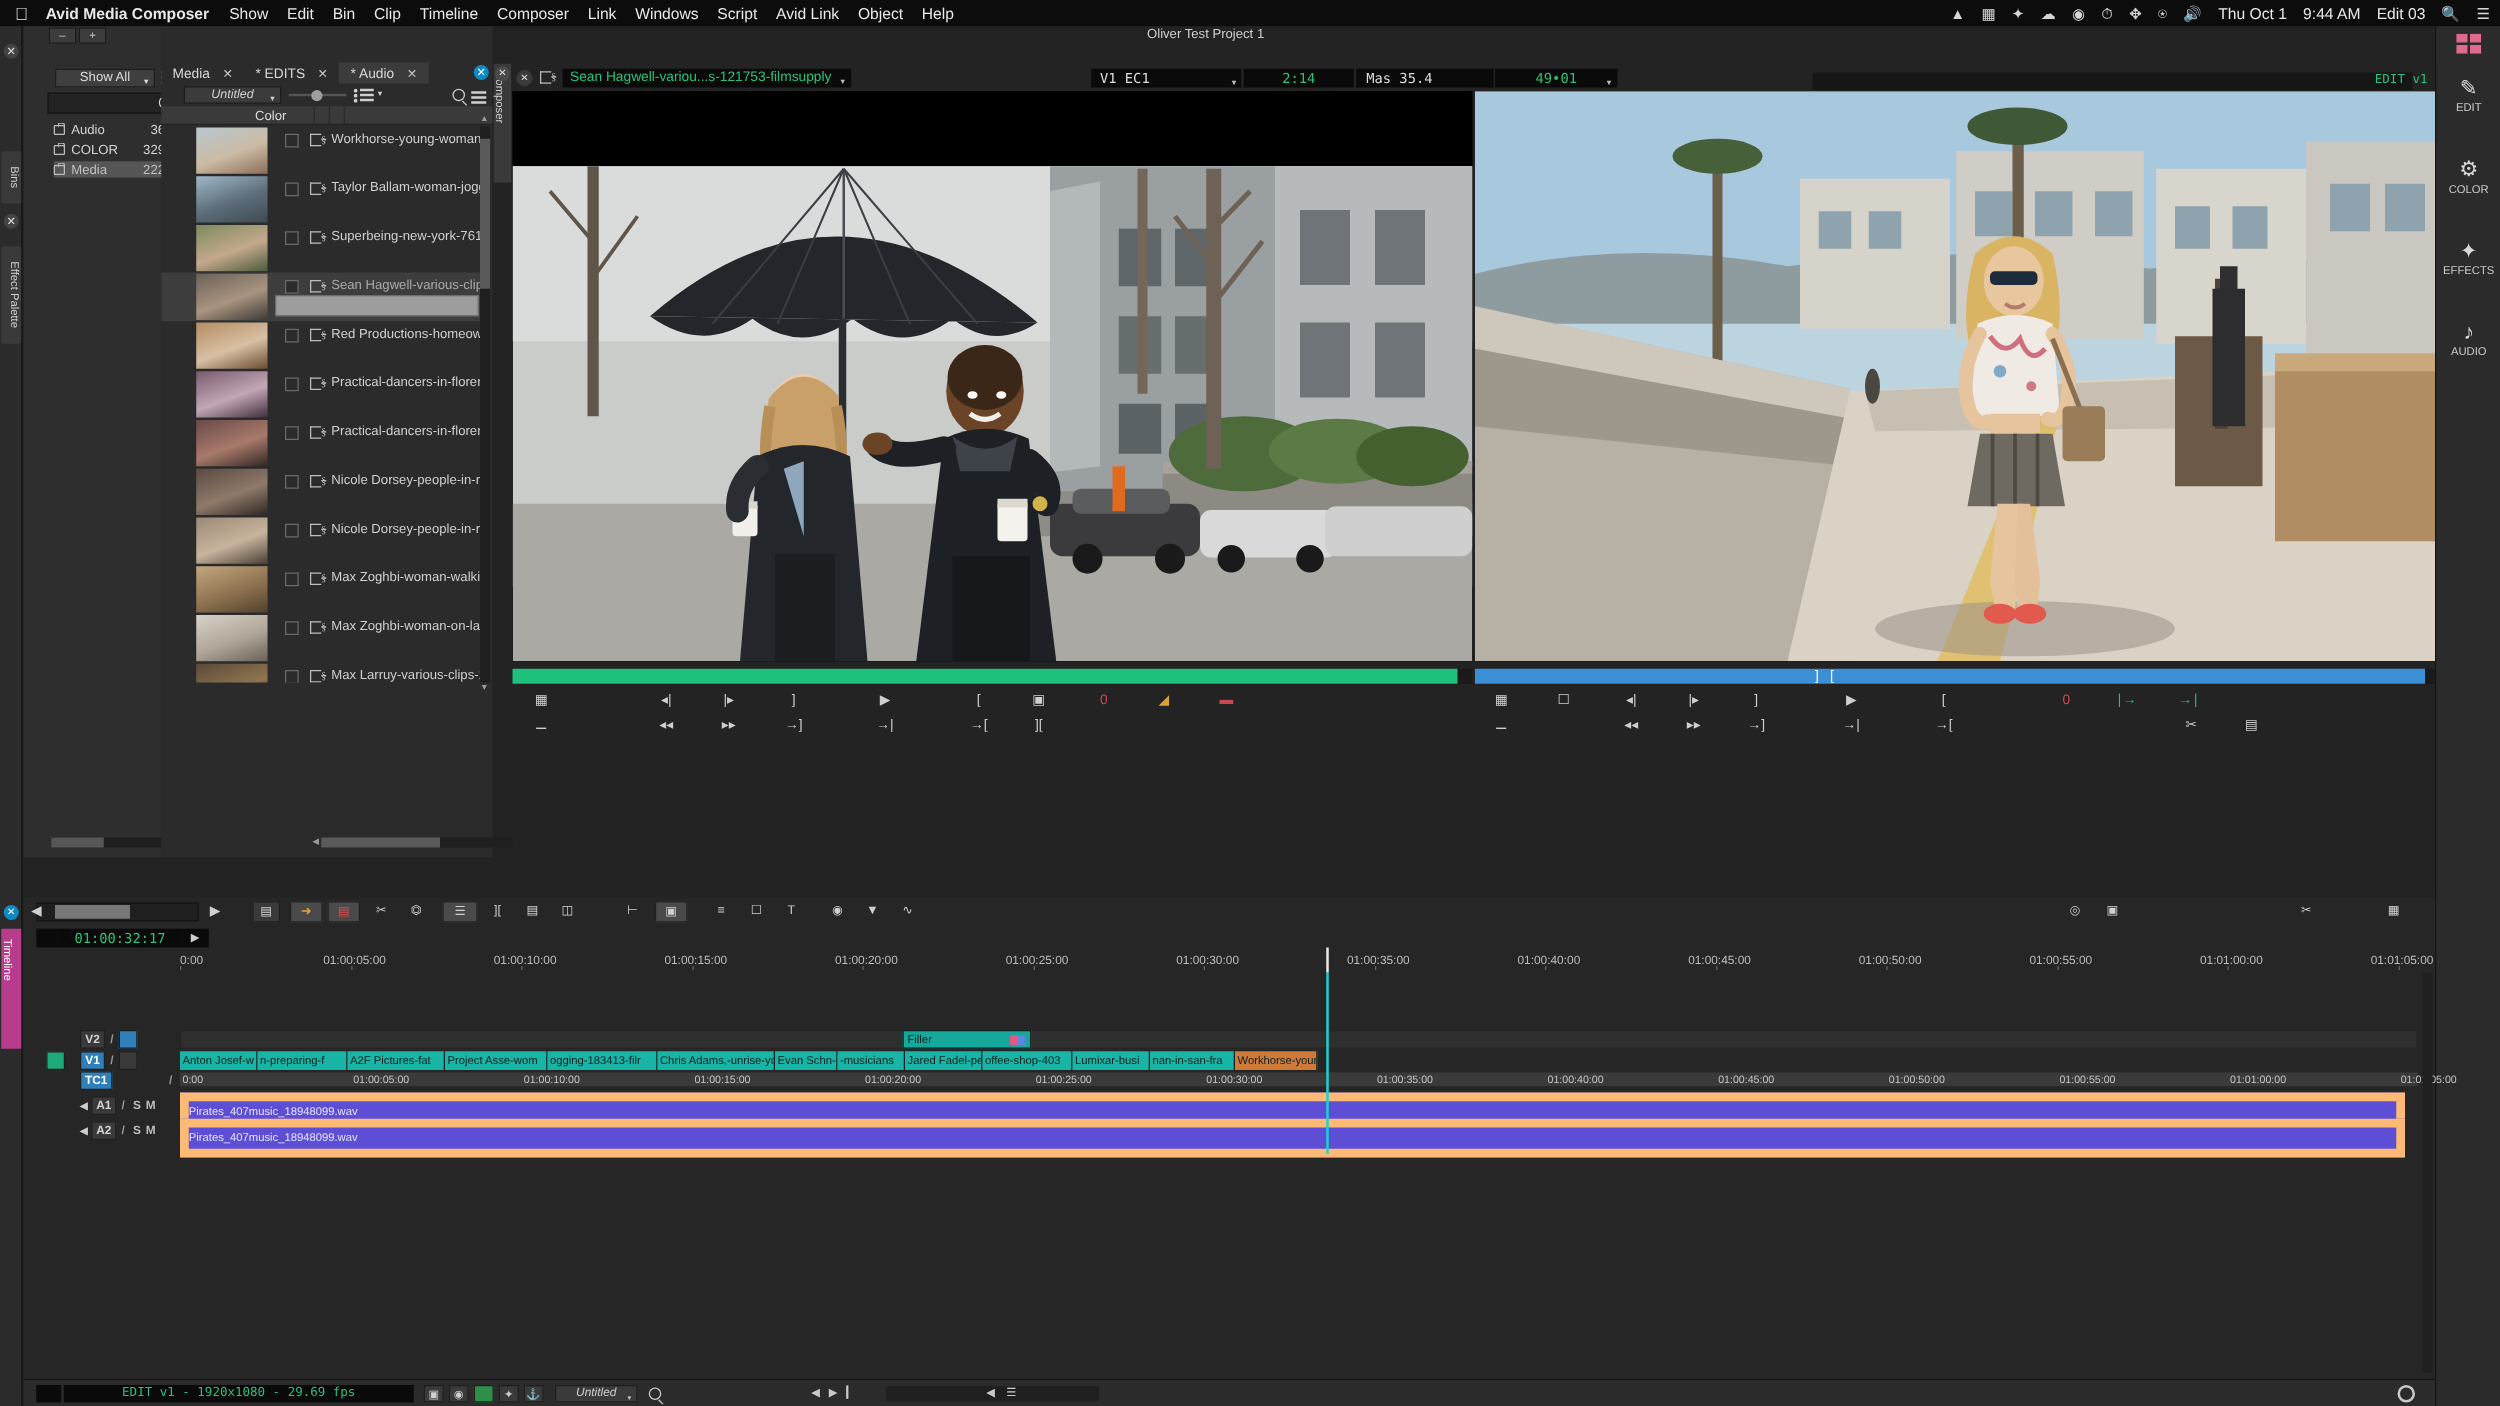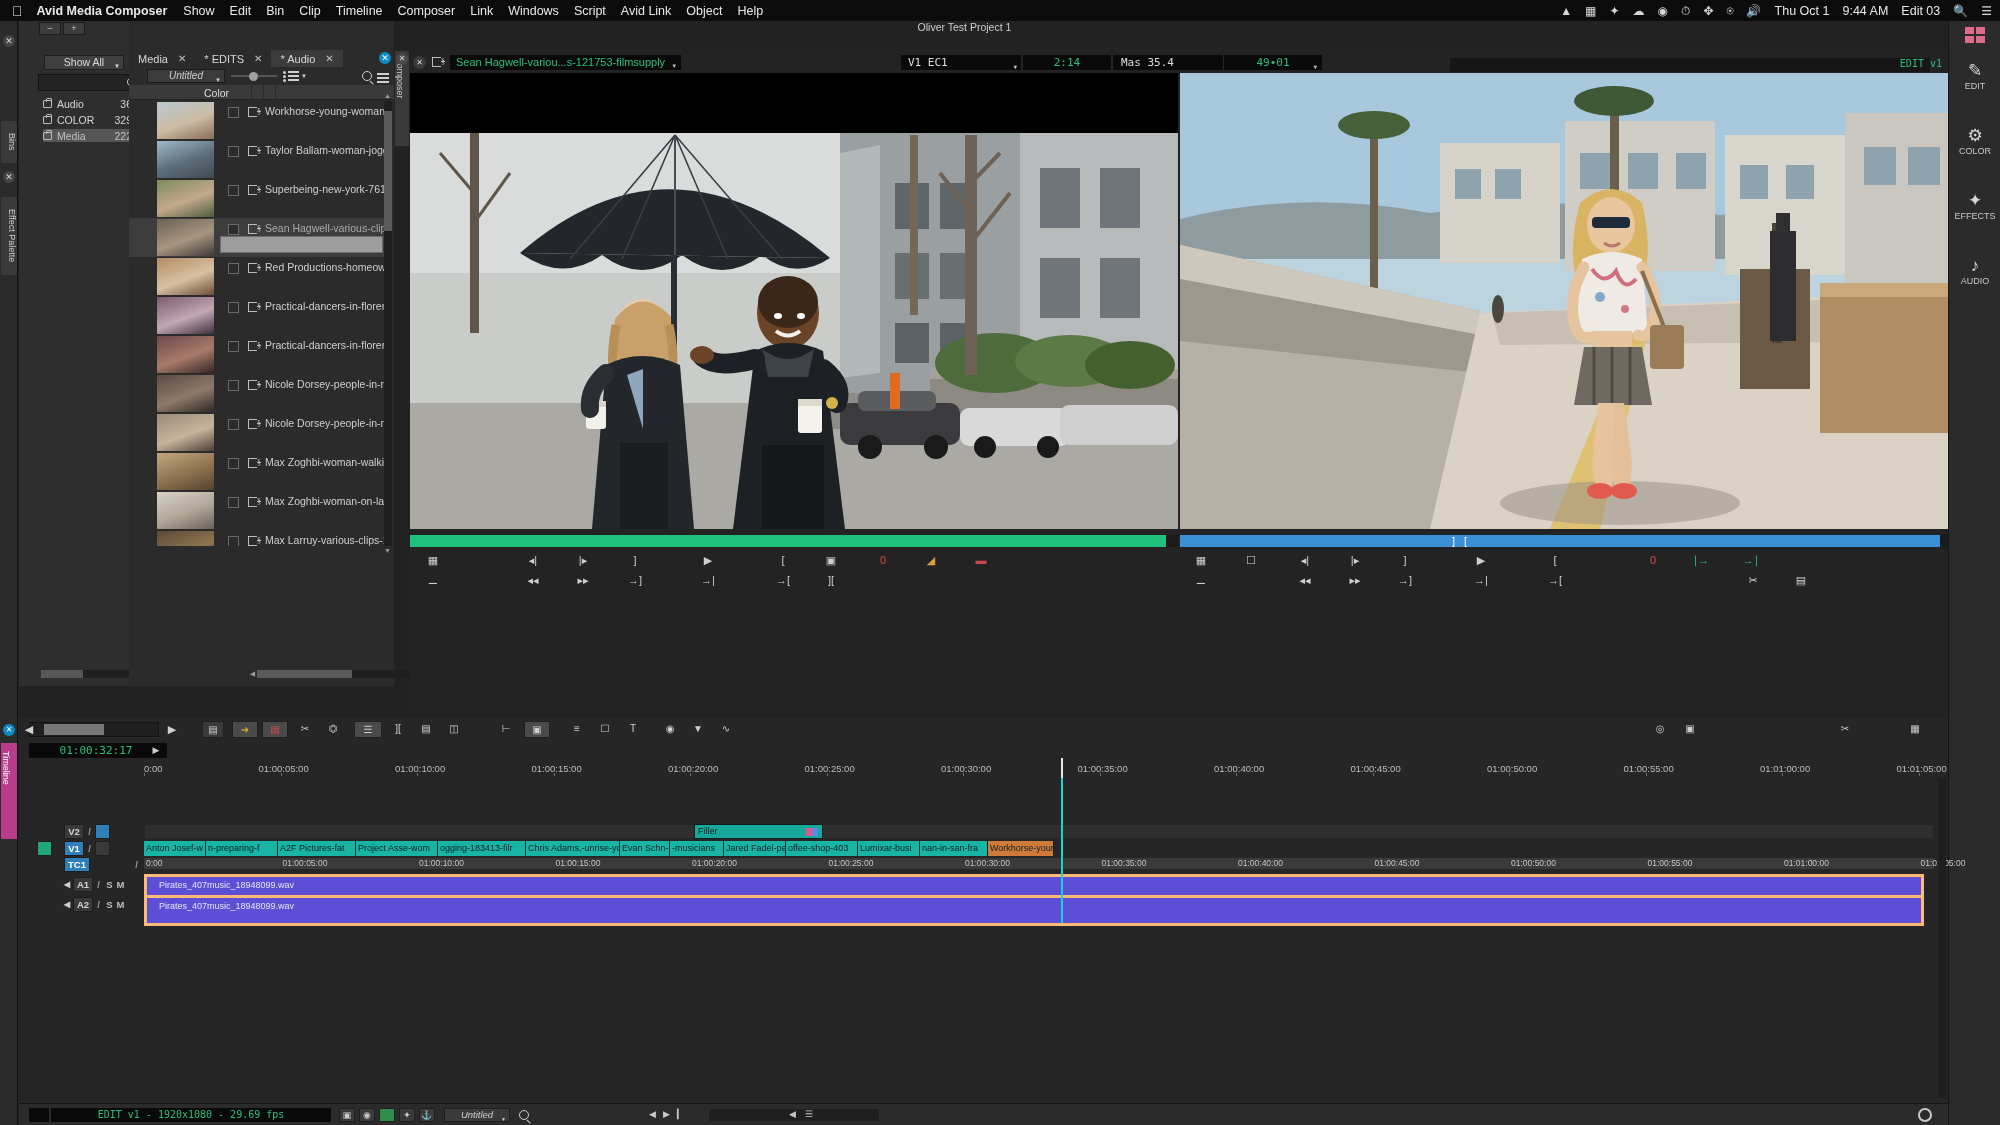--- a/index.html
+++ b/index.html
@@ -120,21 +120,21 @@
     background:#4a4a4a; color:#ddd; font-size:8px; text-align:center; line-height:12px;}
 
   #composer { position:absolute; left:410px; top:30px; width:1540px; height:665px; background:#232323; }
   .monhdr { position:absolute; left:0; top:3px; width:1540px; height:17px; }
   .srcname { position:absolute; left:20px; top:1px; height:15px; background:#0a0a0a;
     color:#2bc07a; font-size:11px; line-height:15px; padding:0 16px 0 6px; }
   .srcname .caret { position:absolute; right:4px; top:4px; font-size:6px; color:#bbb; }
   .eyeico { position:absolute; left:3px; top:2px; width:13px; height:13px; border-radius:50%;
     background:#3a3a3a; color:#ddd; font-size:8px; text-align:center; line-height:13px;}
   .tc-group { position:absolute; top:1px; height:15px; background:#0a0a0a; color:#ddd;
-    font-size:11px; line-height:15px; font-family:"DejaVu Sans Mono", monospace;margin-left:28px; }
+    font-size:11px; line-height:15px; font-family:"DejaVu Sans Mono", monospace; }
   .tc-v1 { left:463px; width:120px; padding-left:7px; }
   .tc-v1 .c { position:absolute; right:4px; top:4px; font-size:6px; color:#bbb; }
   .tc-a { left:585px; width:88px; text-align:center; color:#2bc07a; }
   .tc-b { left:675px; width:110px; padding-left:8px; }
   .tc-c { left:786px; width:98px; text-align:center; color:#2bc07a; position:relative;}
   .tc-c .c{position:absolute;right:5px;top:4px;font-size:6px;color:#bbb;}
 
   .editv1 { position:absolute; right:8px; top:4px; color:#2bc07a; font-size:10px;
     font-family:"DejaVu Sans Mono", monospace; }
   .monbarRight { position:absolute; left:1040px; top:4px; width:480px; height:14px; background:#161616;}
@@ -210,22 +210,22 @@
   .tpanel .sm { width:11px; text-align:center; color:#bdbdbd; }
   .recbtn { position:absolute; left:18px; width:15px; height:15px; background:#3a3a3a;
     border:1px solid #1e1e1e; }
   .recbtn.on { background:#1fa97a; }
 
   .trackbody { position:absolute; left:125px; height:15px; }
   .clipseg { position:absolute; top:0; height:15px; background:#18b5a7; border-right:1px solid #0d1f1f;
     color:#0d1f1f; font-size:9px; line-height:15px; padding-left:2px; overflow:hidden; white-space:nowrap;}
   .fillerseg { position:absolute; top:0; height:15px; background:#17a89b; border:1px solid #0c1f1f;
     color:#0d2020; font-size:9px; line-height:13px; padding-left:3px; }
-  .audseg { position:absolute; top:0; height:31px; background:#5c4fd6; border:3px solid #fdba74;
-    color:#e6e3ff; font-size:9px; line-height:17px; padding-left:12px; white-space:nowrap; overflow:hidden;}
+  .audseg { position:absolute; top:0; height:31px; background:#5c4fd6; border:7px solid #fdba74;
+    color:#e6e3ff; font-size:9px; line-height:17px; padding-left:0; white-space:nowrap; overflow:hidden;}
   .v2empty { position:absolute; top:0; height:15px; background:#2f2f2f; border:1px solid #252525; }
   .tcstrip { position:absolute; height:11px; background:#3a3a3a; color:#c7c7c7; font-size:8.5px; }
   .tcstrip .t { position:absolute; top:0; }
 
   .playhead { position:absolute; top:0; width:1.5px; background:#17d4d4; }
   .phTop { position:absolute; left:1042px; top:40px; width:1.5px; height:20px; background:#e8e8e8;}
 
   #tlscrollv { position:absolute; right:2px; top:60px; width:8px; height:320px; background:#1f1f1f; }
 
   
@@ -902,21 +902,21 @@
       <div class="tpanel" style="top:119px; width:96px;">
         <span style="width:9px;color:#cfcfcf;font-size:8px;">◀</span>
         <span class="num">A2</span>
         <span class="slash">/</span>
         <span class="sm">S</span>
         <span class="sm">M</span>
       </div>
 
       <div class="trackbody" id="v2track" style="top:46px; width:1790px;">
         <div class="v2empty" style="left:0; width:1790px;"></div>
-      <div class="fillerseg" style="left: 550px; width: 129px;">Filler<span style="position: absolute; right: 4px; top: 3px; width: 12px; height: 8px; background: linear-gradient(90deg, rgb(224, 90, 138) 50%, rgb(90, 138, 224) 50%);"></span></div>
+      <div class="fillerseg" style="left: 578px; width: 103px;">Filler<span style="position: absolute; right: 4px; top: 3px; width: 12px; height: 8px; background: linear-gradient(90deg, rgb(224, 90, 138) 50%, rgb(90, 138, 224) 50%);"></span></div>
         </div>
       <div class="trackbody" id="v1track" style="top:63px; width:1790px;">
           <div class="clipseg" style="left: 0px; width: 62px;">Anton Josef-w</div>
           <div class="clipseg" style="left: 62px; width: 72px;">n-preparing-f</div>
           <div class="clipseg" style="left: 134px; width: 78px;">A2F Pictures-fat</div>
           <div class="clipseg" style="left: 212px; width: 82px;">Project Asse-wom</div>
           <div class="clipseg" style="left: 294px; width: 88px;">ogging-183413-filr</div>
           <div class="clipseg" style="left: 382px; width: 94px;">Chris Adams,-unrise-yoga-</div>
           <div class="clipseg" style="left: 476px; width: 50px;">Evan Schn-</div>
           <div class="clipseg" style="left: 526px; width: 54px;">-musicians</div>

